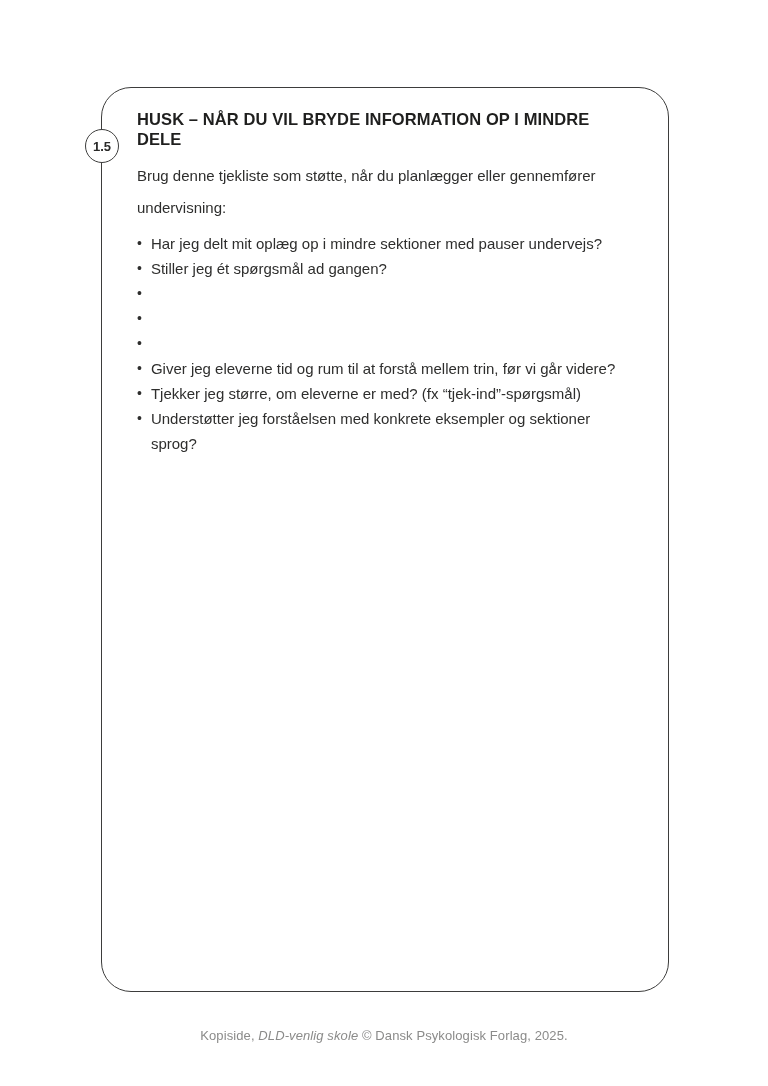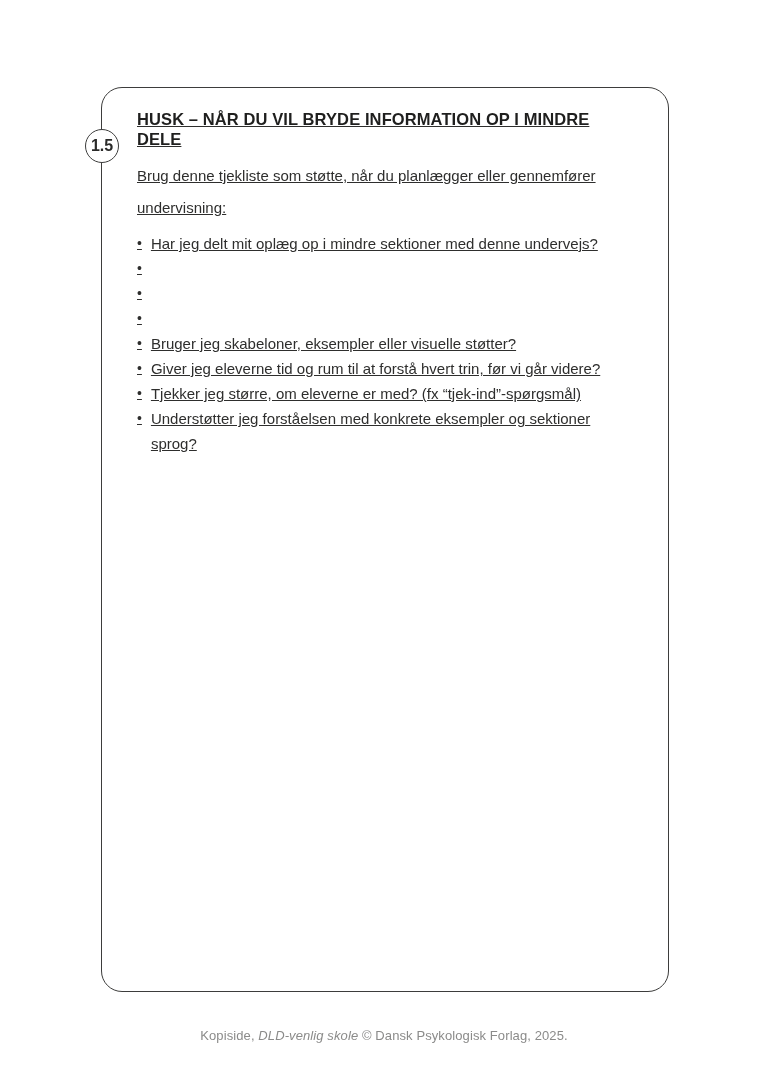--- a/index.html
+++ b/index.html
@@ -16,38 +16,37 @@
     overflow: hidden;
   }
   .worksheet-card {
     position: absolute;
     left: 101px;
     top: 87px;
     width: 568px;
     height: 905px;
     box-sizing: border-box;
     border: 1.5px solid #3d3d3c;
-    border-radius: 21px;
+    border-radius: 30px;
     background: #ffffff;
-    text-decoration: underline;
   }
   .section-badge {
     position: absolute;
     left: 85px;
     top: 129px;
     width: 34px;
     height: 34px;
     box-sizing: border-box;
     border: 1.5px solid #3d3d3c;
     border-radius: 50%;
     background: #ffffff;
     display: flex;
     align-items: center;
     justify-content: center;
-    font-size: 16px;
+    font-size: 13px;
     font-weight: 700;
     color: #2a2a29;
     z-index: 2;
   }
   .card-inner {
     padding: 21px 40px 0 35px;
   }
   .card-title {
     margin: 0 0 11px 0;
     font-size: 16.5px;
@@ -102,38 +101,38 @@
 
 <div class="section-badge">1.5</div>
 
 <div class="worksheet-card">
   <div class="card-inner">
     <h1 class="card-title">HUSK – NÅR DU VIL BRYDE INFORMATION OP I MINDRE DELE</h1>
     <p class="card-intro">Brug denne tjekliste som støtte, når du planlægger eller gennemfører undervisning:</p>
     <ul class="checklist">
       <li>
         <span class="bullet-dot">•</span>
-        <span>Har jeg delt mit oplæg op i mindre sektioner med denne undervejs?</span>
+        <span>Har jeg delt mit oplæg op i mindre sektioner med pauser undervejs?</span>
+      </li>
+      <li>
+        <span class="bullet-dot">•</span>
+        <span>Stiller jeg ét spørgsmål ad gangen?</span>
       </li>
       <li>
         <span class="bullet-dot">•</span>
       </li>
       <li>
         <span class="bullet-dot">•</span>
       </li>
       <li>
         <span class="bullet-dot">•</span>
       </li>
       <li>
         <span class="bullet-dot">•</span>
-        <span>Bruger jeg skabeloner, eksempler eller visuelle støtter?</span>
-      </li>
-      <li>
-        <span class="bullet-dot">•</span>
-        <span>Giver jeg eleverne tid og rum til at forstå hvert trin, før vi går videre?</span>
+        <span>Giver jeg eleverne tid og rum til at forstå mellem trin, før vi går videre?</span>
       </li>
       <li>
         <span class="bullet-dot">•</span>
         <span>Tjekker jeg større, om eleverne er med? (fx “tjek-ind”-spørgsmål)</span>
       </li>
       <li>
         <span class="bullet-dot">•</span>
         <span>Understøtter jeg forståelsen med konkrete eksempler og sektioner sprog?</span>
       </li>
     </ul>

